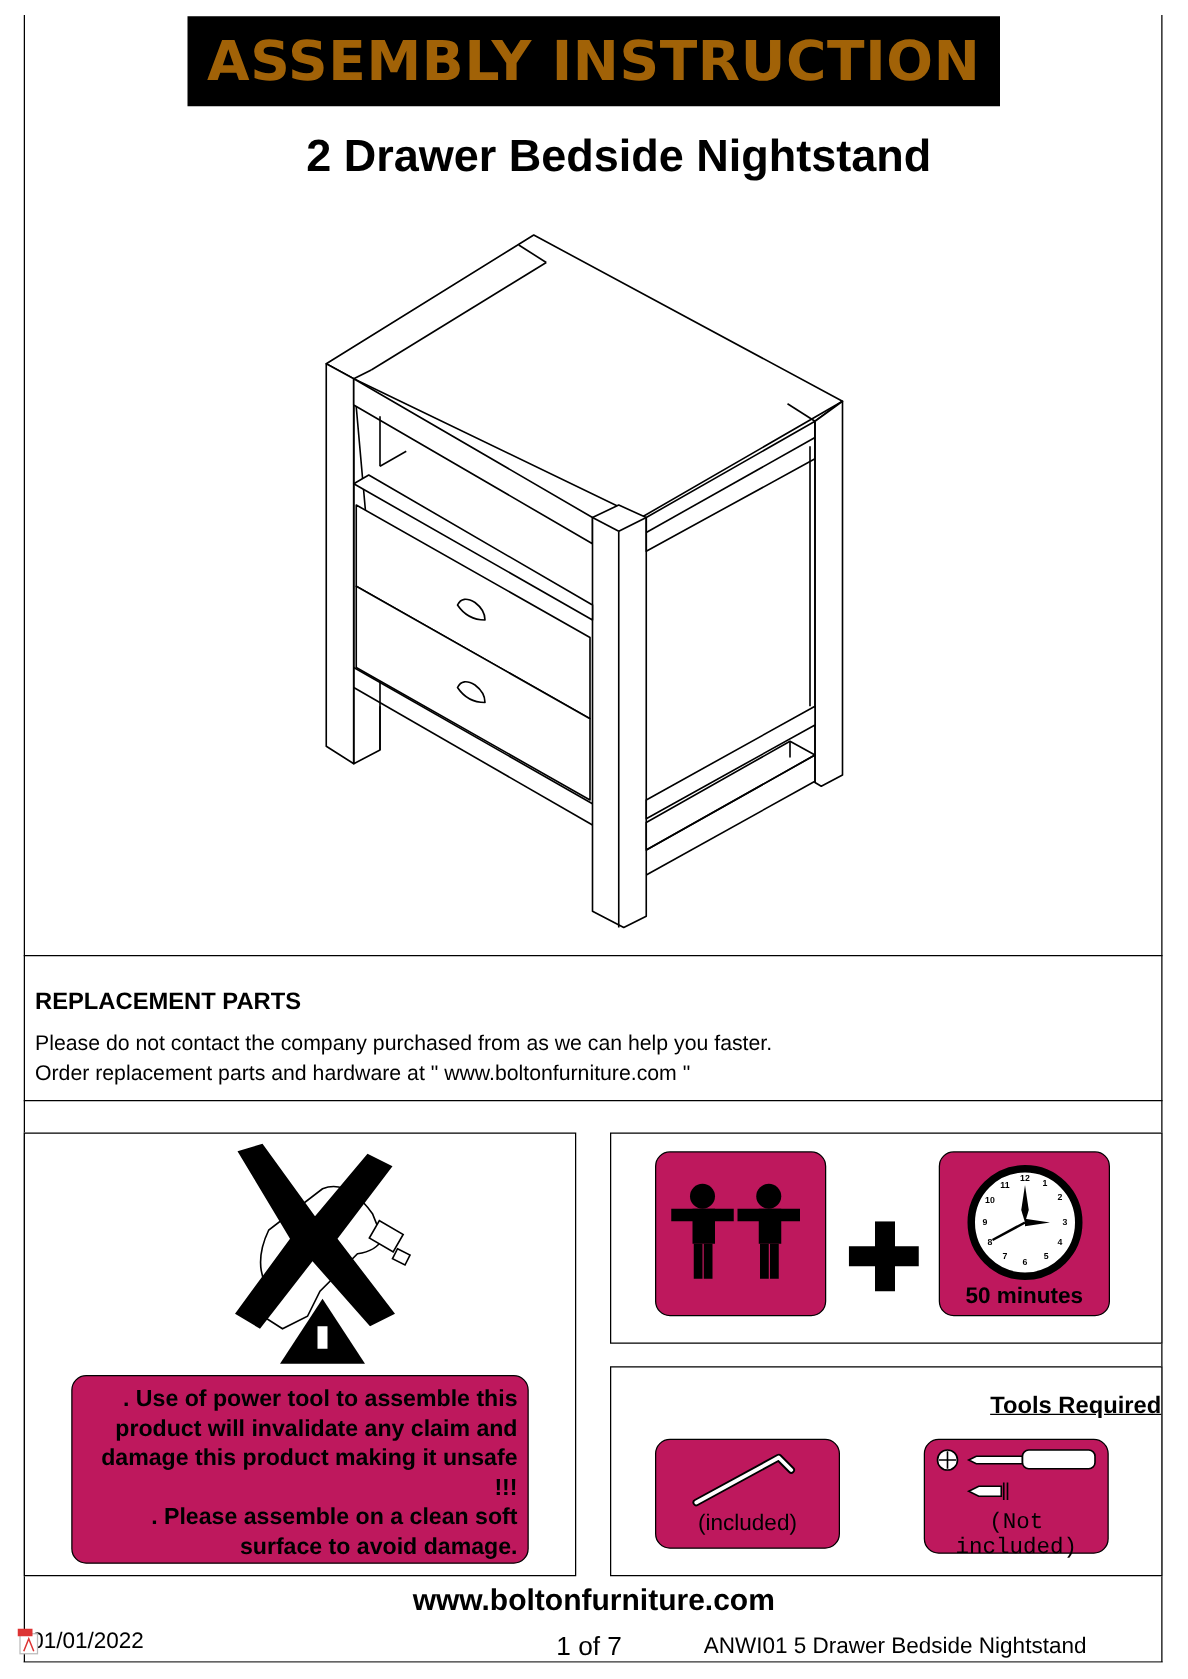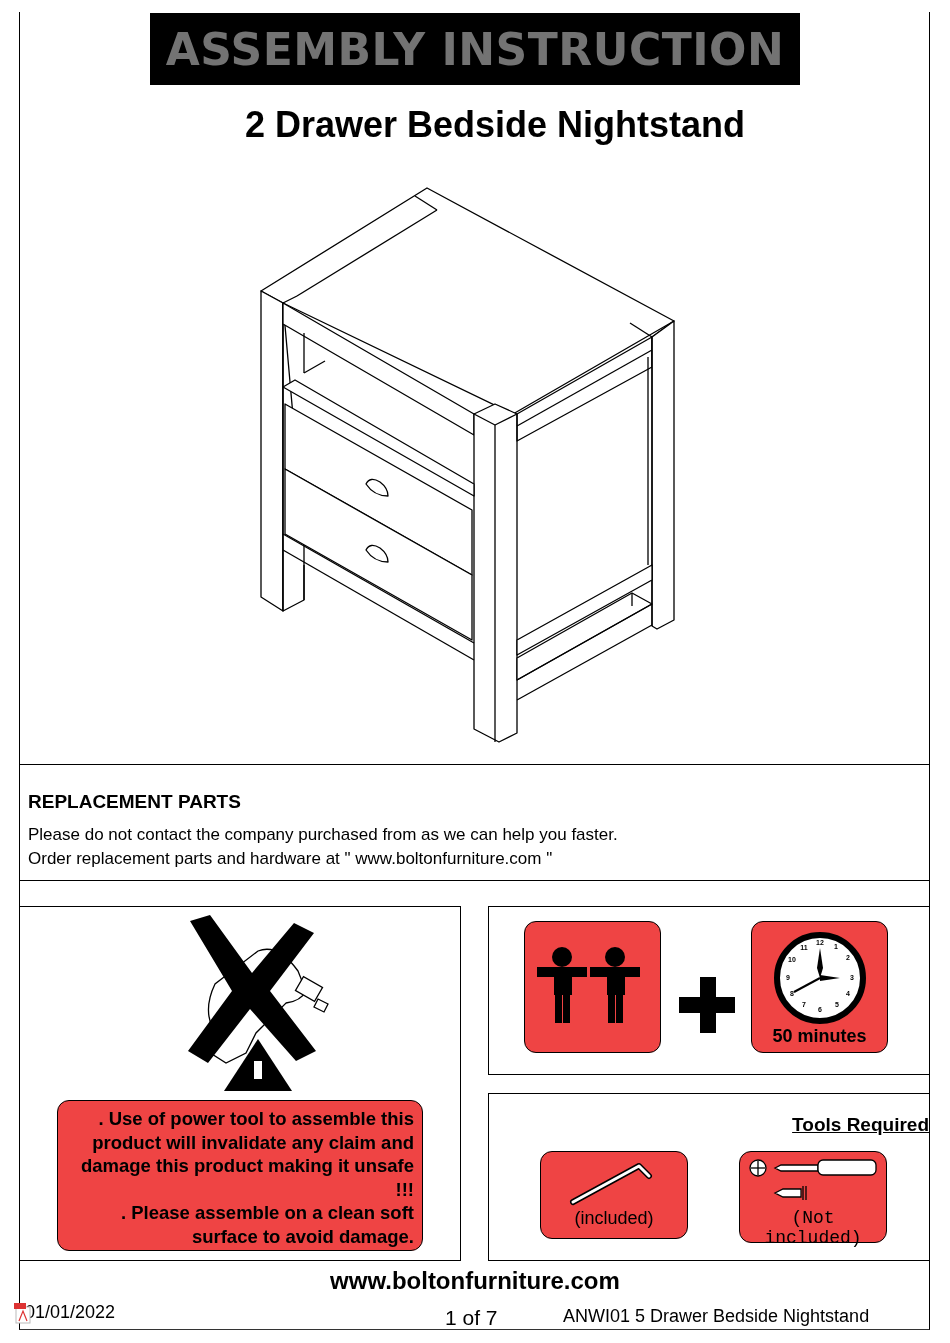--- a/index.html
+++ b/index.html
@@ -1,25 +1,25 @@
 <!DOCTYPE html>
 <html><head>
 <meta charset="utf-8">
 <style>
   html, body { margin:0; padding:0; background:#fff; }
   body { width:950px; height:1343px; position:relative; overflow:hidden; font-family:"Liberation Sans", sans-serif; color:#000; }
   .page-frame { position:absolute; left:19px; top:12px; width:911px; height:1318px; border:1px solid #000; border-top:none; border-bottom:1px solid #333; box-sizing:border-box; }
-  .title-bar { position:absolute; left:150px; top:13px; width:650px; height:72px; background:#000; color:#737373; display:flex; align-items:center; justify-content:center; font-family:"DejaVu Sans", sans-serif; font-weight:bold; font-size:44px; letter-spacing:0.5px; }
+  .title-bar { position:absolute; left:150px; top:13px; width:650px; height:72px; background:#000; color:#a16207; display:flex; align-items:center; justify-content:center; font-family:"DejaVu Sans", sans-serif; font-weight:bold; font-size:44px; letter-spacing:0.5px; }
   .subtitle { position:absolute; left:0; width:990px; top:104px; text-align:center; font-weight:bold; font-size:36px; }
   .illustration { position:absolute; left:255px; top:185px; width:430px; height:565px; }
   .hline { position:absolute; left:19px; width:911px; height:1px; background:#000; }
   .rp-title { position:absolute; left:28px; top:791px; font-weight:bold; font-size:19px; }
   .rp-line { position:absolute; left:28px; font-size:17px; }
   .panel { position:absolute; border:1.5px solid #000; box-sizing:border-box; background:#fff; }
-  .rbox { position:absolute; border:1.5px solid #000; border-radius:12px; box-sizing:border-box; background:#ef4444; }
+  .rbox { position:absolute; border:1.5px solid #000; border-radius:12px; box-sizing:border-box; background:#be185d; }
   .warn-text { position:absolute; left:10px; top:6px; right:8px; font-weight:bold; font-size:18.5px; line-height:23.5px; }
   .caption { position:absolute; left:0; right:0; text-align:center; font-size:18px; }
   .tools-title { position:absolute; left:0; right:0; top:20px; text-align:right; font-weight:bold; font-size:19px; }
   .tools-title span { text-decoration:underline; }
   .footer-url { position:absolute; left:0; right:0; top:1267px; text-align:center; font-weight:bold; font-size:24px; }
   .footer-date { position:absolute; left:25px; top:1302px; font-size:18px; }
   .footer-page { position:absolute; left:445px; top:1306px; font-size:21px; }
   .footer-doc { position:absolute; left:563px; top:1306px; font-size:18px; }
   .pdf-icon { position:absolute; left:14px; top:1301px; width:20px; height:24px; }
 </style>
@@ -141,21 +141,21 @@
       <polygon points="50,20 53,40 50,50 47,40" fill="#000"></polygon>
       <polygon points="50,47 70,50 50,53" fill="#000"></polygon>
       <line x1="50" y1="50" x2="24" y2="64" stroke="#000" stroke-width="2"></line>
     </svg>
     <div class="caption" style="top:104px; font-weight:bold; font-size:18px;">50 minutes</div>
   </div>
 </div>
 
 <div class="panel" style="left:488px; top:1093px; width:442px; height:168px;">
   <div class="tools-title"><span>Tools Required</span></div>
-  <div class="rbox" style="left:51px; top:57px; width:148px; height:88px;">
+  <div class="rbox" style="left:35px; top:57px; width:148px; height:88px;">
     <svg width="90" height="50" viewBox="0 0 90 50" style="position:absolute; left:28px; top:10px;">
       <path d="M4,40 L70,4 L80,14" fill="none" stroke="#000" stroke-width="6" stroke-linecap="round" stroke-linejoin="round"></path>
       <path d="M4,40 L70,4 L80,14" fill="none" stroke="#fff" stroke-width="3" stroke-linecap="round" stroke-linejoin="round"></path>
     </svg>
     <div class="caption" style="top:56px;">(included)</div>
   </div>
   <div class="rbox" style="left:250px; top:57px; width:148px; height:92px;font-family:Liberation Mono, monospace;">
     <svg width="140" height="50" viewBox="0 0 140 50" style="position:absolute; left:2px; top:4px;">
       <g fill="#fff" stroke="#000" stroke-width="1.3">
         <circle cx="16" cy="12" r="8"></circle>

